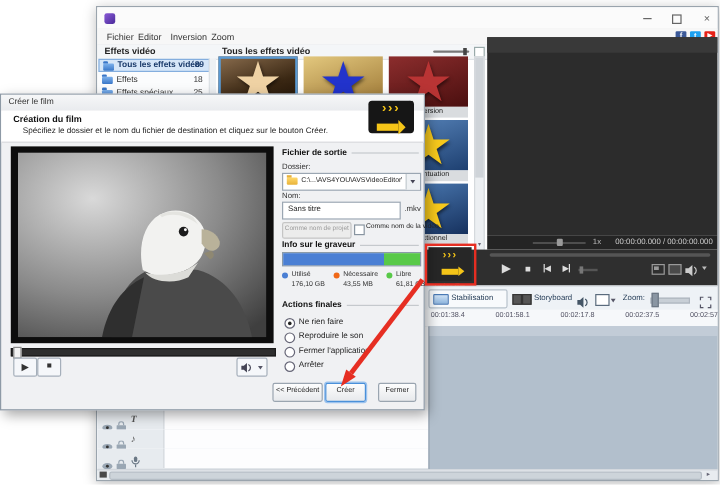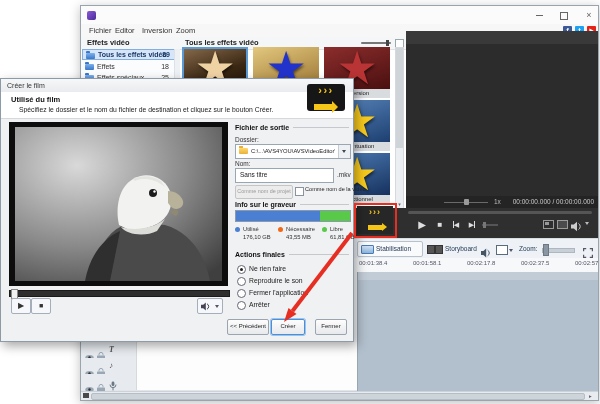--- a/index.html
+++ b/index.html
@@ -434,21 +434,21 @@
       <span class="hs-arrow">▸</span>
     </div>
   </div>
 
   <div class="dlg">
     <div class="dtitle">
       <span class="t">Créer le film</span>
       <span class="dclose">×</span>
     </div>
     <div class="dhead">
-      <span class="dheading">Utilisé du film</span>
+      <span class="dheading">Création du film</span>
       <span class="ddesc">Spécifiez le dossier et le nom du fichier de destination et cliquez sur le bouton Créer.</span>
     </div>
     <div class="clap">
       <span class="ch">›››</span>
       <span class="arw"></span>
     </div>
 
     <div class="dprev">
       <svg width="207" height="154" viewBox="0 0 207 154">
         <defs>

